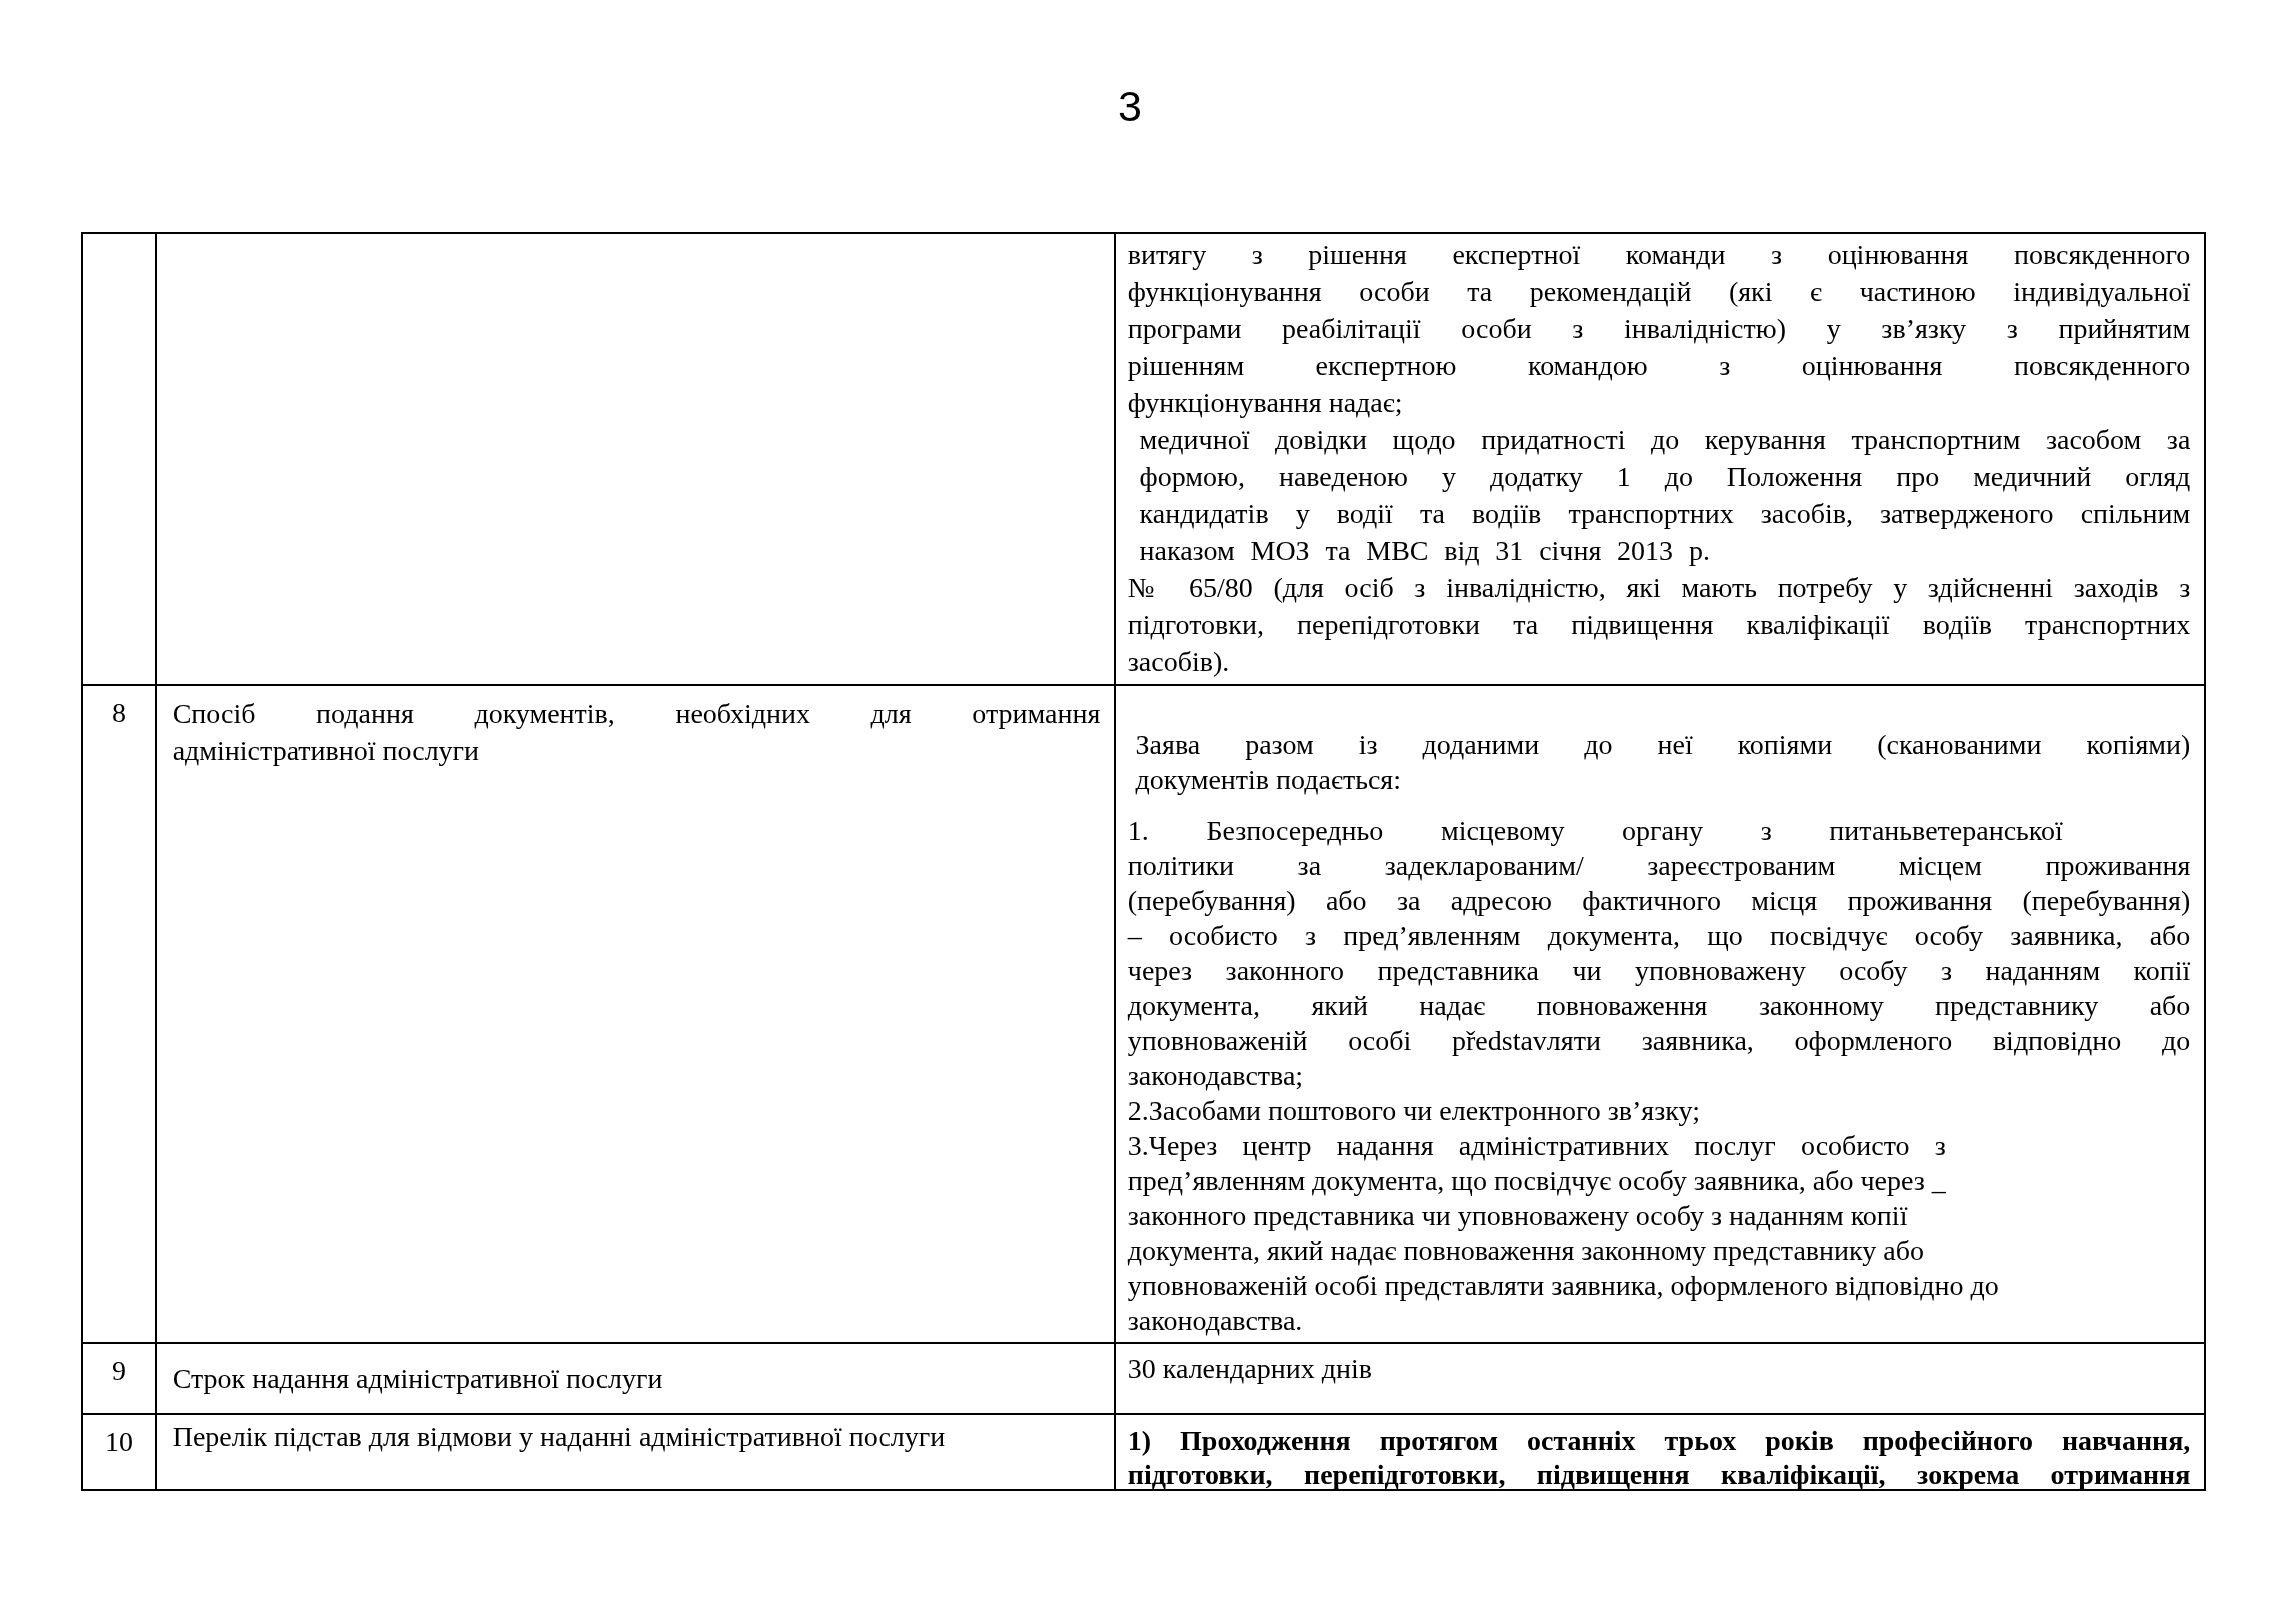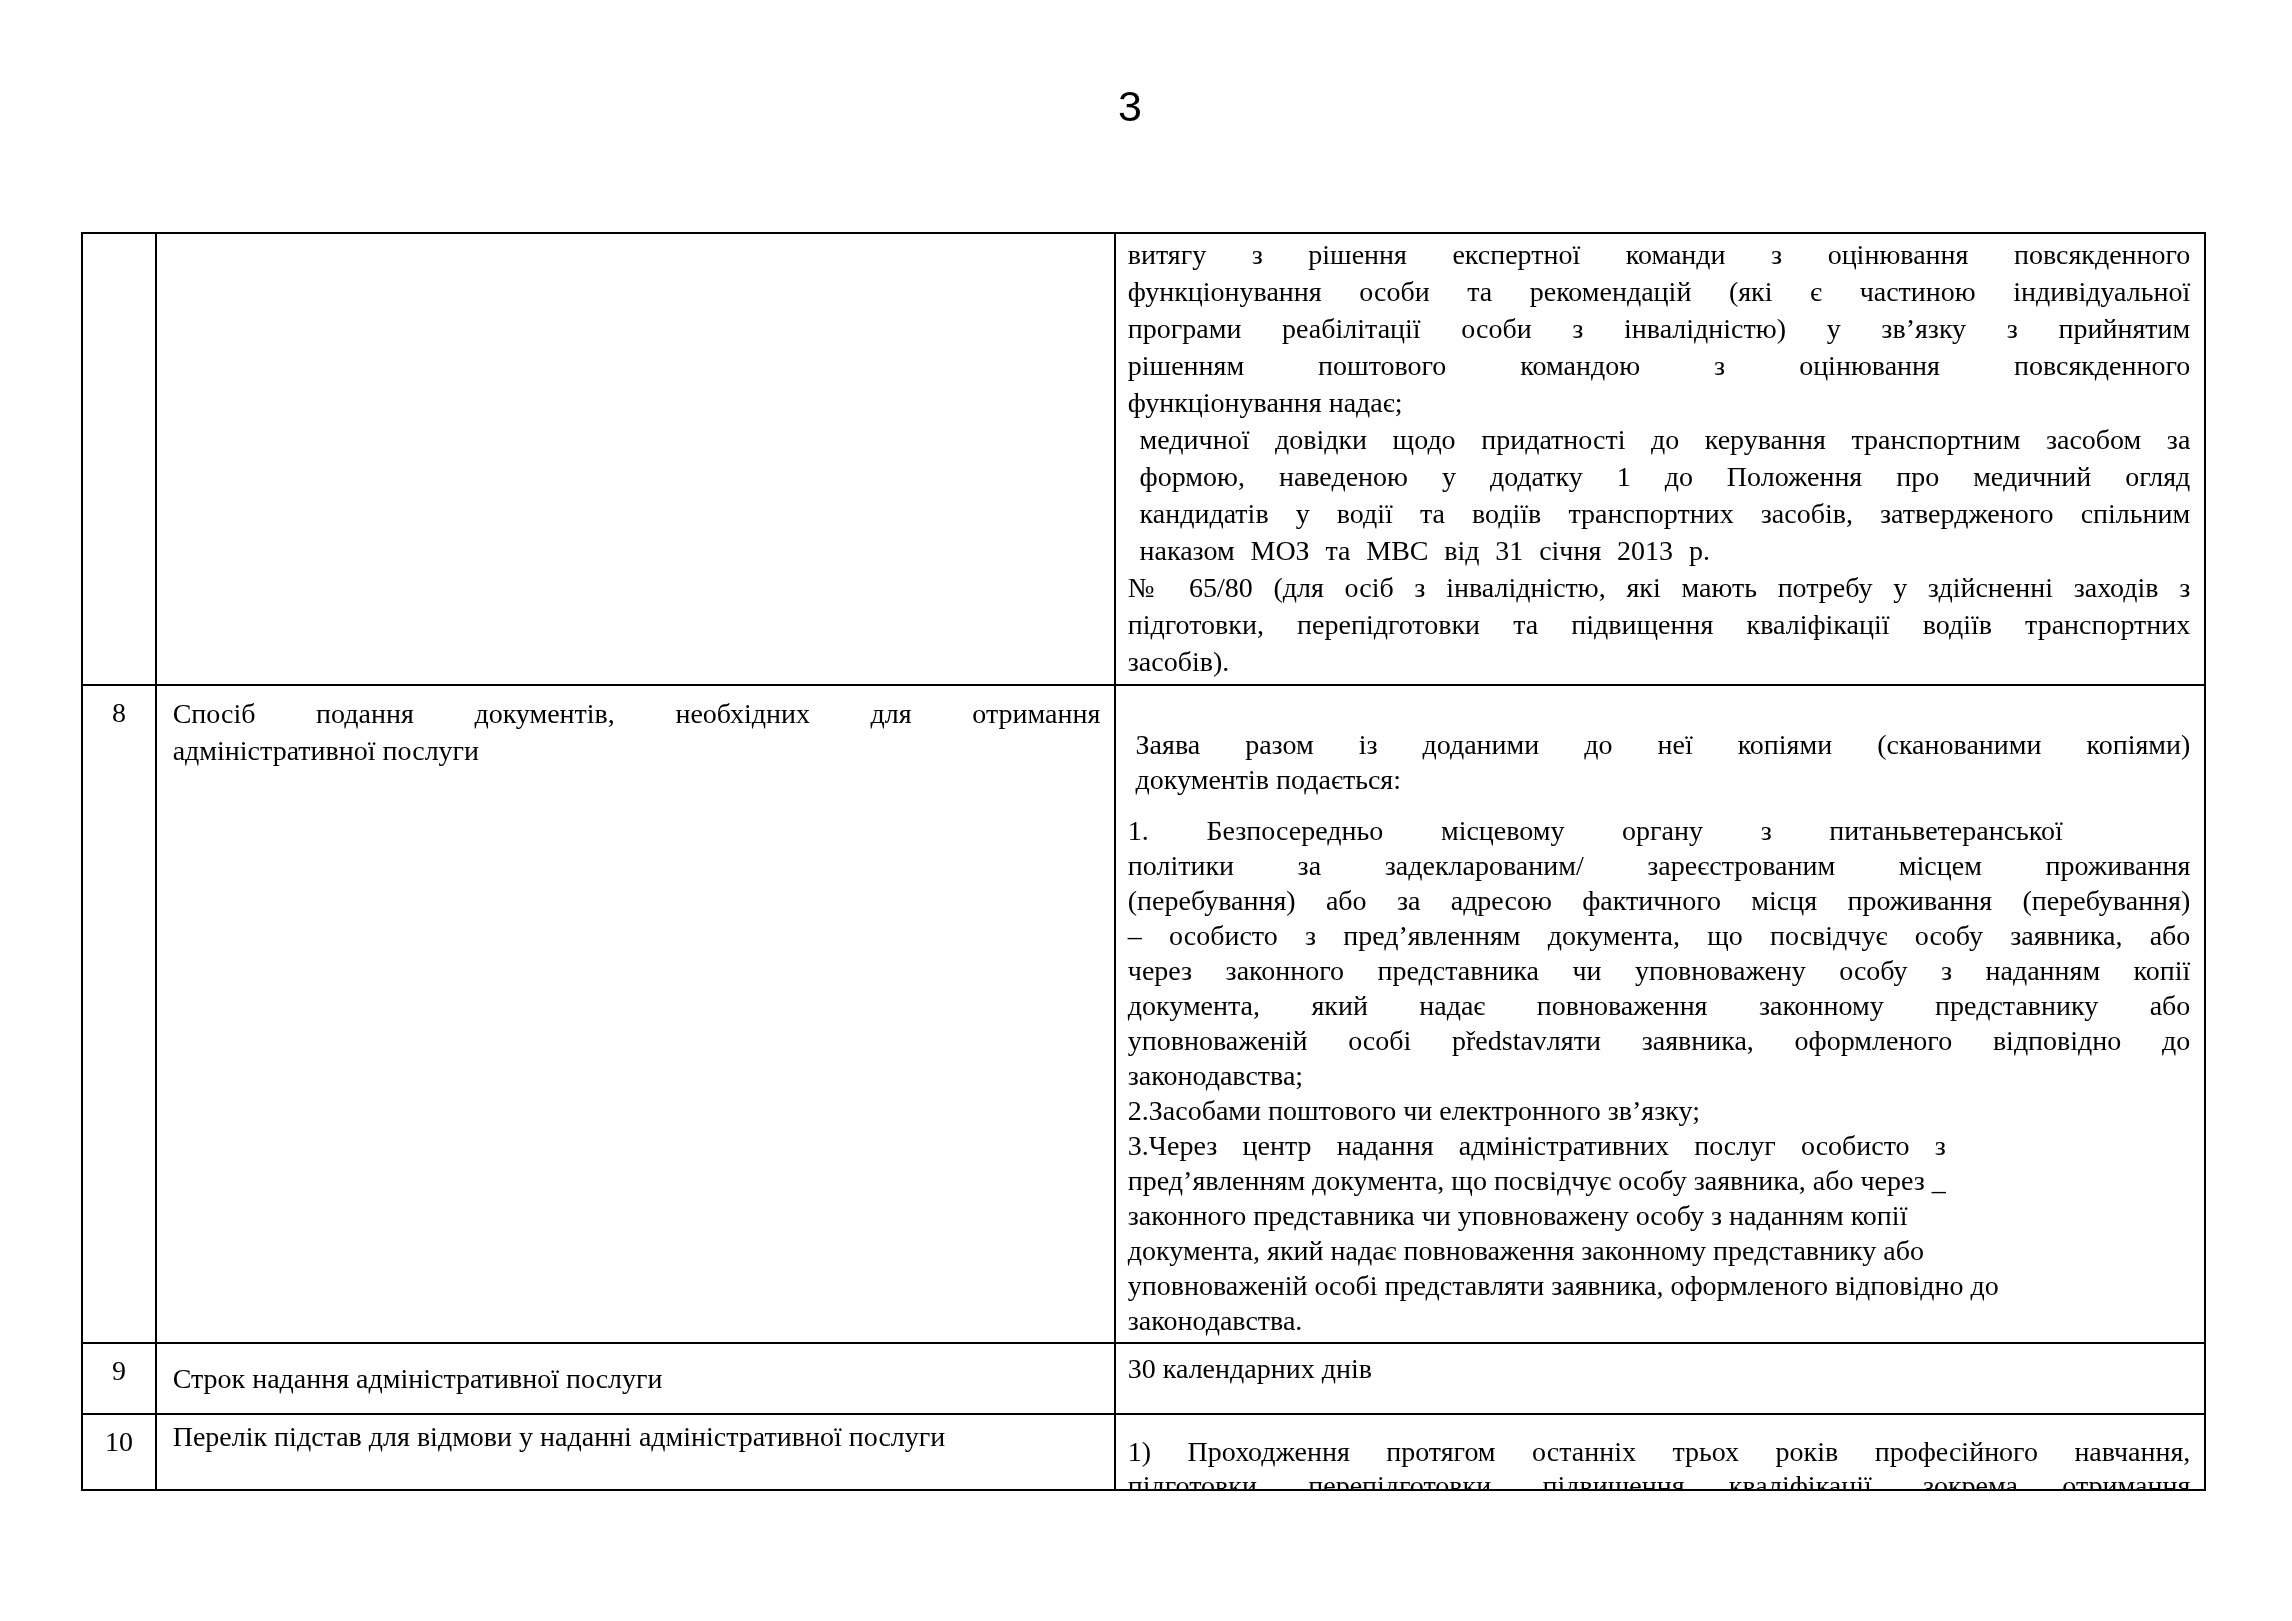--- a/index.html
+++ b/index.html
@@ -48,21 +48,21 @@
   }
   .cell.content{
     padding:2px 13.7px 0 11.8px;
     line-height:37px;
   }
   .cell.content.r8{
     padding-top:41px;
     line-height:35px;
   }
   .cell.content.r9{padding-top:5.9px;}
-  .cell.content.r10{padding-top:20px;line-height:34px;}
+  .cell.content.r10{padding-top:9px;line-height:34px;font-weight:bold;}
   .cell.label.r9{padding-top:16px;}
   .cell.label.r10{padding-top:4.9px;line-height:34px;}
   .ln{white-space:normal;}
   .ln.j{text-align:justify;text-align-last:justify;}
   .ln.ind{padding-left:11.8px;}
   .ln.ind8{padding-left:7.8px;}
   .ln.w88{width:88%;}
   .ln.w78{width:77%;}
   .ln.ws{word-spacing:8.8px;}
   .ln.gap{margin-top:15.7px;}
@@ -73,21 +73,21 @@
 <div class="pagenum">3</div>
 
 <div class="doc-table">
 
   <div class="cell num"></div>
   <div class="cell label"></div>
   <div class="cell content lastcol">
       <div class="ln j">витягу з рішення експертної команди з оцінювання повсякденного</div>
       <div class="ln j">функціонування особи та рекомендацій (які є частиною індивідуальної</div>
       <div class="ln j">програми реабілітації особи з інвалідністю) у зв’язку з прийнятим</div>
-      <div class="ln j">рішенням поштового командою з оцінювання повсякденного</div>
+      <div class="ln j">рішенням експертною командою з оцінювання повсякденного</div>
       <div class="ln">функціонування надає;</div>
       <div class="ln j ind">медичної довідки щодо придатності до керування транспортним засобом за</div>
       <div class="ln j ind">формою, наведеною у додатку 1 до Положення про медичний огляд</div>
       <div class="ln j ind">кандидатів у водії та водіїв транспортних засобів, затвердженого спільним</div>
       <div class="ln ind ws">наказом МОЗ та МВС від 31 січня 2013 р.</div>
       <div class="ln j">№ 65/80 (для осіб з інвалідністю, які мають потребу у здійсненні заходів з</div>
       <div class="ln j">підготовки, перепідготовки та підвищення кваліфікації водіїв транспортних</div>
       <div class="ln">засобів).</div>
     </div>
 

